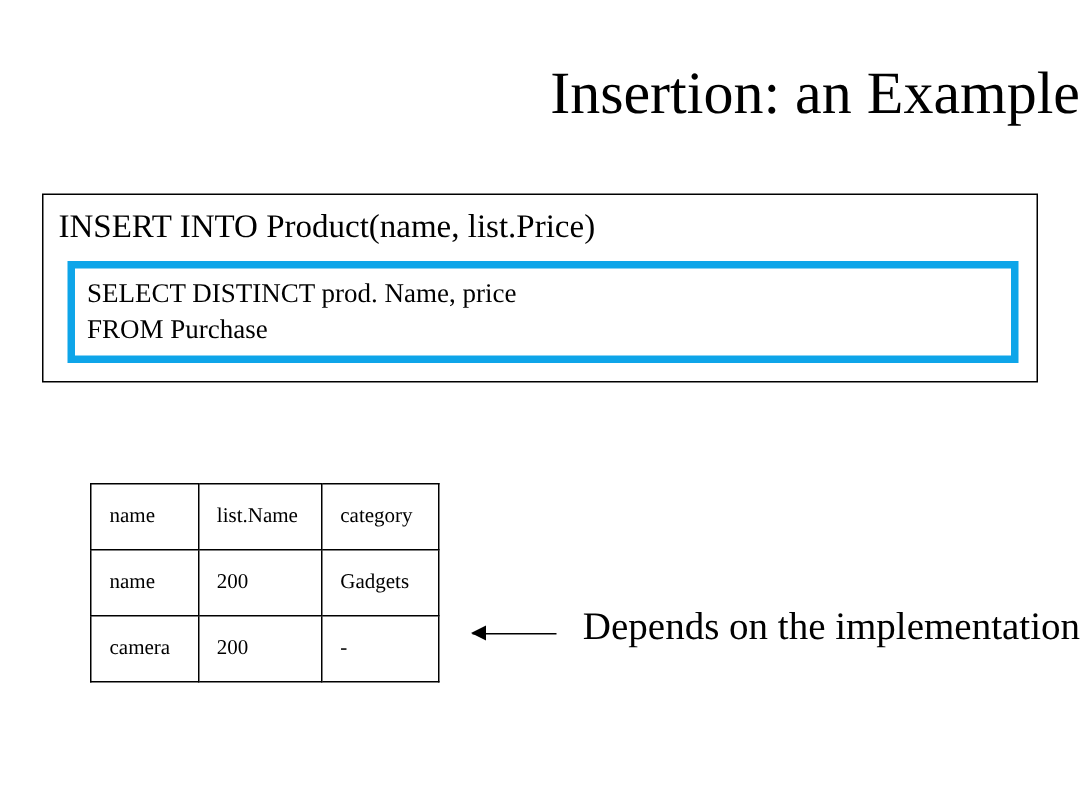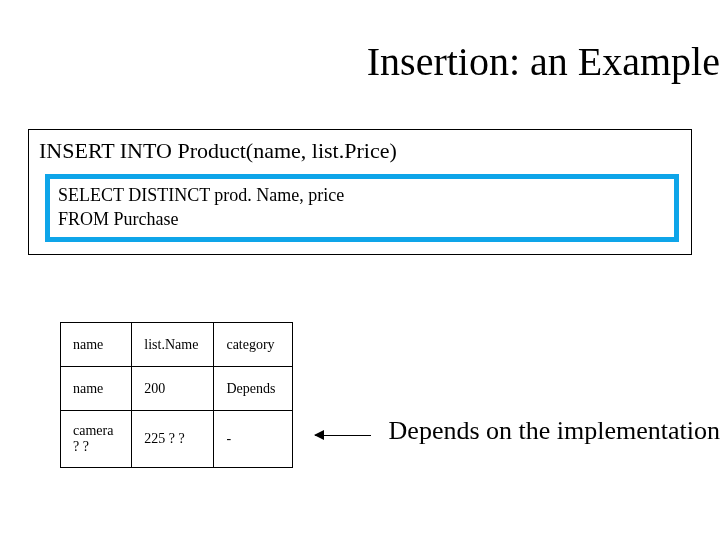--- a/index.html
+++ b/index.html
@@ -107,25 +107,25 @@
   <table class="data">
     <tbody>
         <tr>
       <th>name</th>
       <th>list.Name</th>
       <th>category</th>
     </tr>
     <tr>
       <td>name</td>
       <td>200</td>
-      <td>Depends</td>
+      <td>Gadgets</td>
     </tr>
     <tr>
-      <td>camera ? ?</td>
-      <td>225 ? ?</td>
+      <td>camera</td>
+      <td>200</td>
       <td>-</td>
     </tr>
   </tbody>
     </table>
 
   <div class="arrow-wrap">
     <div class="arrow"></div>
     <div class="note">Depends on the implementation</div>
   </div>
 </div>

